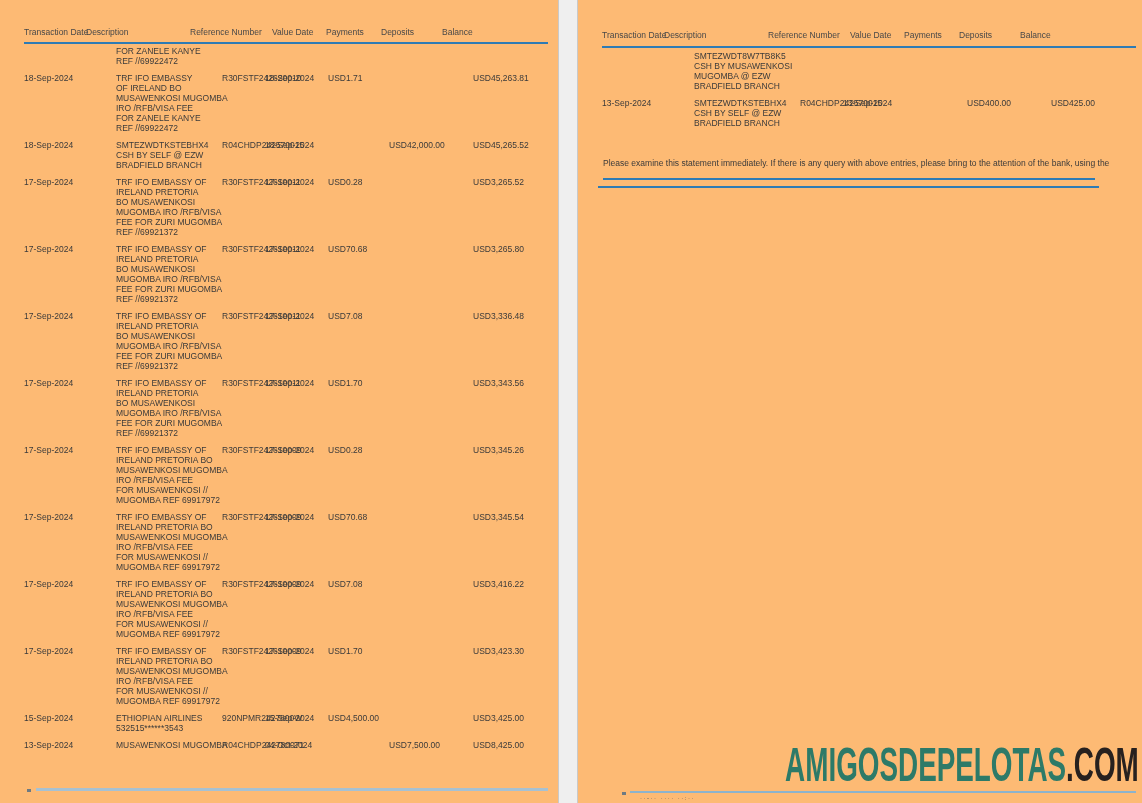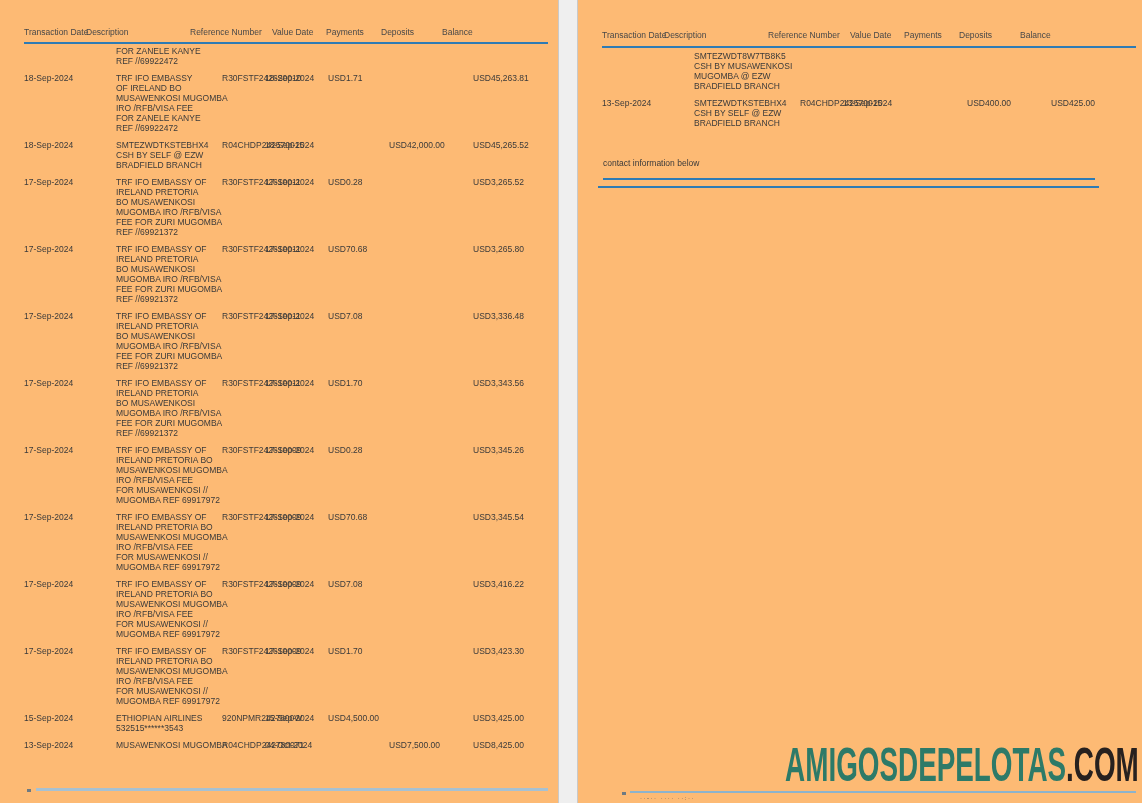--- a/index.html
+++ b/index.html
@@ -291,21 +291,21 @@
         </div>
         <span class="cell c-date">13-Sep-2024</span>
         <span class="cell c-ref">R04CHDP242570015</span>
         <span class="cell c-val">13-Sep-2024</span>
         <span class="cell c-dep">USD400.00</span>
         <span class="cell c-bal">USD425.00</span>
       </div>
     </div>
 
   <div class="notice">
-    <div class="dline">contact information below</div>
+    <div class="dline">Please examine this statement immediately. If there is any query with above entries, please bring to the attention of the bank, using the</div>
   </div>
   <div class="nrule1"></div>
   <div class="nrule2"></div>
 
   <div class="watermark"><span class="wm-main">AMIGOSDEPELOTAS</span><span class="wm-suffix">.COM</span></div>
 
   <div class="bullet"></div>
   <div class="brule"></div>
   <div class="footer-frag">··-·· ···· ··:··</div>
 </div>

